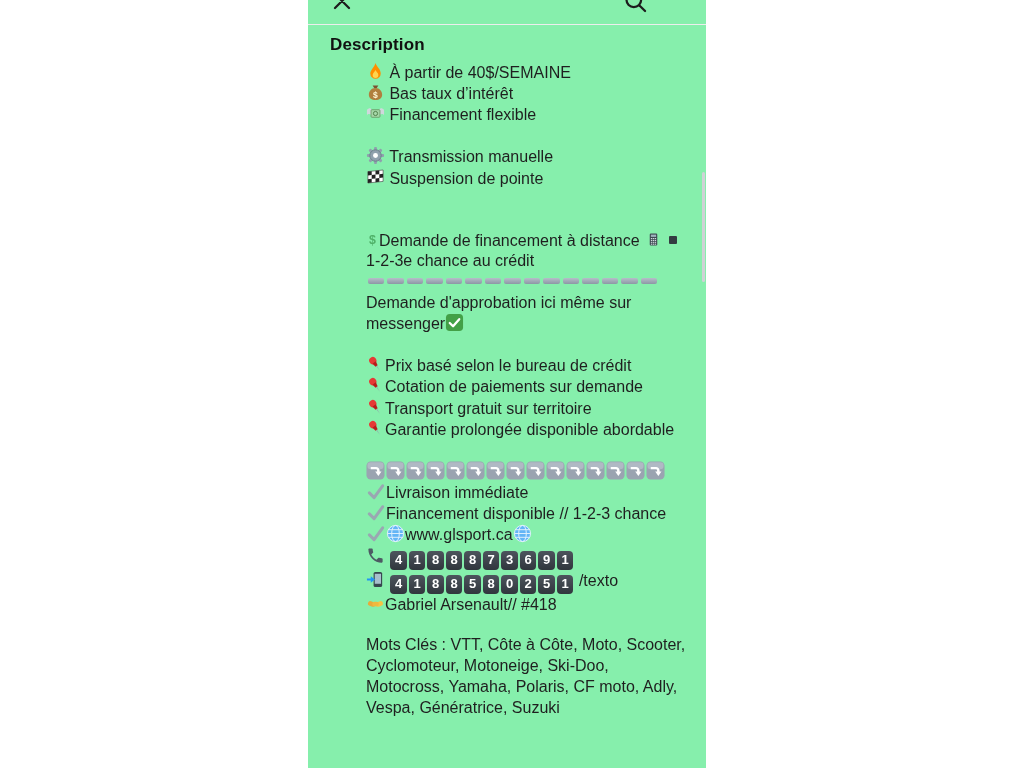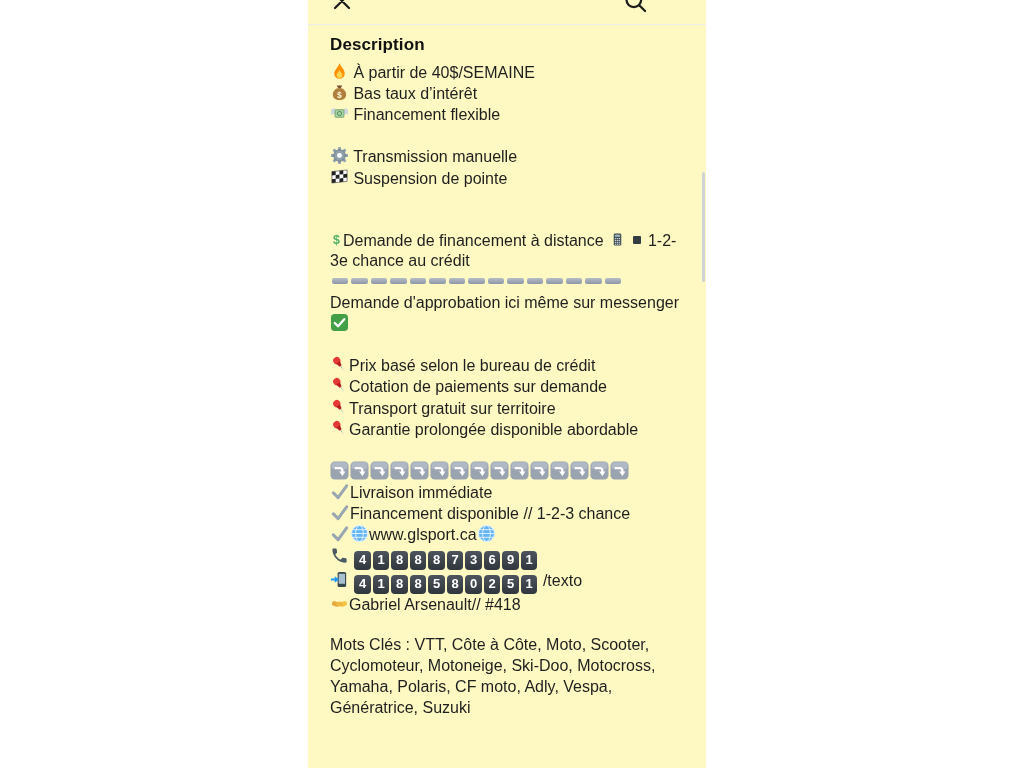--- a/index.html
+++ b/index.html
@@ -1,25 +1,25 @@
 <!DOCTYPE html>
 <html><head>
 <meta charset="utf-8">
 <style>
   html,body{margin:0;padding:0;}
   body{
     width:1024px;height:768px;overflow:hidden;background:#ffffff;
     font-family:"Liberation Sans",sans-serif;color:#1f1f1f;position:relative;
   }
-  .screen{position:absolute;left:308px;top:0;width:398px;height:768px;background:#fef9c3;}
+  .screen{position:absolute;left:308px;top:0;width:398px;height:768px;background:#86efac;}
   .topbar{position:relative;height:24px;border-bottom:1px solid #ededed;}
   .icon-btn{position:absolute;display:inline-block;cursor:pointer;}
   .content{padding:10px 18px 0 22px;}
   .section-title{font-size:17px;font-weight:bold;color:#111;margin:0 0 7px 0;letter-spacing:.1px;}
-  .line{min-height:20.7px;line-height:20.7px;font-size:16px;white-space:normal;}
+  .line{min-height:20.7px;line-height:20.7px;font-size:16px;white-space:normal;margin-left:36px;}
   
   .ico{display:inline-block;width:19px;height:19px;vertical-align:-3.5px;}
   .ico svg{width:100%;height:100%;display:block;}
   .ico-dollar-sign{width:13px;}
   .ico-calculator{width:15px;margin-left:2px;}
   .ico-black-small-square{width:8px;height:8px;background:#343c42;border-radius:1px;vertical-align:2px;margin:0 3px;}
   .ico-heavy-minus{width:16.5px;height:5.5px;background:linear-gradient(#b6bec9,#8d97a5);border-radius:2px;margin:0 1.5px;vertical-align:3px;}
   .ico-arrow-curving-down{margin-right:1px;}
   .ico-check-mark{width:20px;}
   .keycap{

